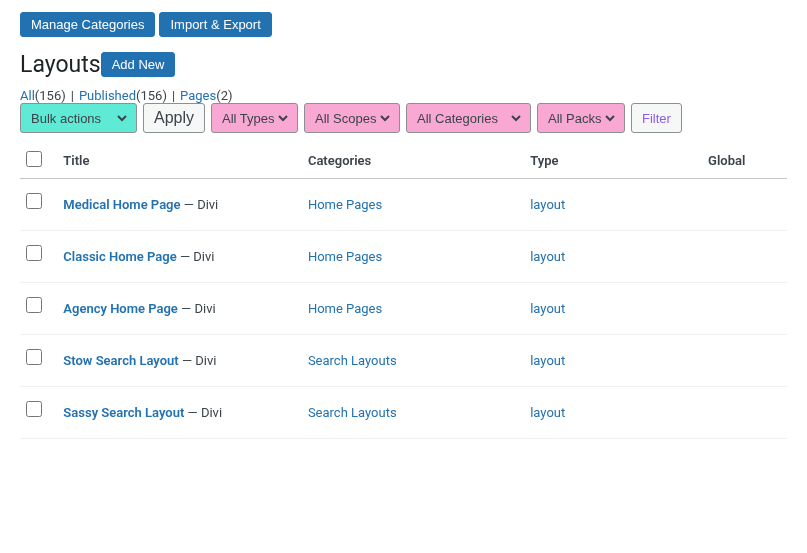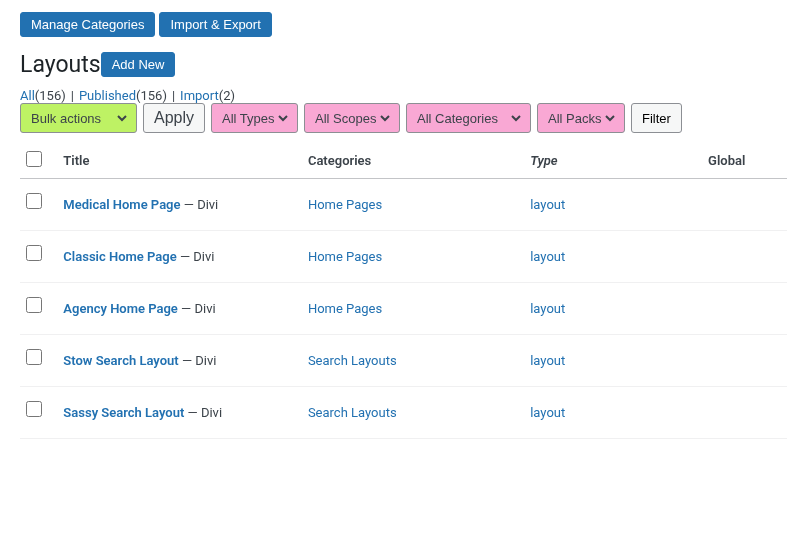--- a/index.html
+++ b/index.html
@@ -70,21 +70,21 @@
       align-items: center;
       gap: 6px;
       margin-bottom: 10px;
       flex-wrap: wrap;
     }
     .bulk-actions-select {
       display: flex;
       align-items: center;
       border: 1px solid #8c8f94;
       border-radius: 3px;
-      background: #bef264;
+      background: #5eead4;
       padding: 0 6px;
       height: 30px;
       cursor: pointer;
       font-size: 13px;
       color: #3c434a;
     }
     .bulk-actions-select select {
       border: none;
       outline: none;
       background: transparent;
@@ -123,21 +123,21 @@
       color: #3c434a;
       cursor: pointer;
     }
     .filter-btn {
       padding: 4px 10px;
       background: #f6f7f7;
       border: 1px solid #8c8f94;
       border-radius: 3px;
       cursor: pointer;
       font-size: 13px;
-      color: #000000;
+      color: #8b5cf6;
       height: 30px;
     }
     .wp-list-table {
       width: 100%;
       border-collapse: collapse;
       margin-top: 4px;
     }
     .wp-list-table thead th {
       text-align: left;
       padding: 8px 10px;
@@ -146,21 +146,21 @@
       color: #3c434a;
       background: #fff;
       font-size: 13px;
     }
     .wp-list-table thead th.col-cb {
       width: 30px;
       padding: 8px 6px;
     }
     .wp-list-table thead th.col-title { width: 220px; }
     .wp-list-table thead th.col-categories { width: 200px; }
-    .wp-list-table thead th.col-type { width: 160px; font-style: italic; }
+    .wp-list-table thead th.col-type { width: 160px; }
     .wp-list-table thead th.col-global { width: 80px; }
     .wp-list-table tbody tr {
       border-bottom: 1px solid #f0f0f1;
     }
     .wp-list-table tbody td {
       padding: 18px 10px;
       vertical-align: top;
       font-size: 13px;
     }
     .wp-list-table tbody td.col-cb {
@@ -204,21 +204,21 @@
     <button class="add-new-btn">Add New</button>
   </div>
 
   <div class="filter-links">
     <a href="#">All</a>
     <span class="count"> (<span>156</span>)</span>
     <span class="separator"> | </span>
     <a href="#">Published</a>
     <span class="count"> (<span>156</span>)</span>
     <span class="separator"> | </span>
-    <a href="#">Import</a>
+    <a href="#">Pages</a>
     <span class="count"> (<span>2</span>)</span>
   </div>
 
   <div class="tablenav">
     <div class="bulk-actions-select">
       <select>
         <option>Bulk actions</option>
         <option>Edit</option>
         <option>Move to Trash</option>
       </select>

